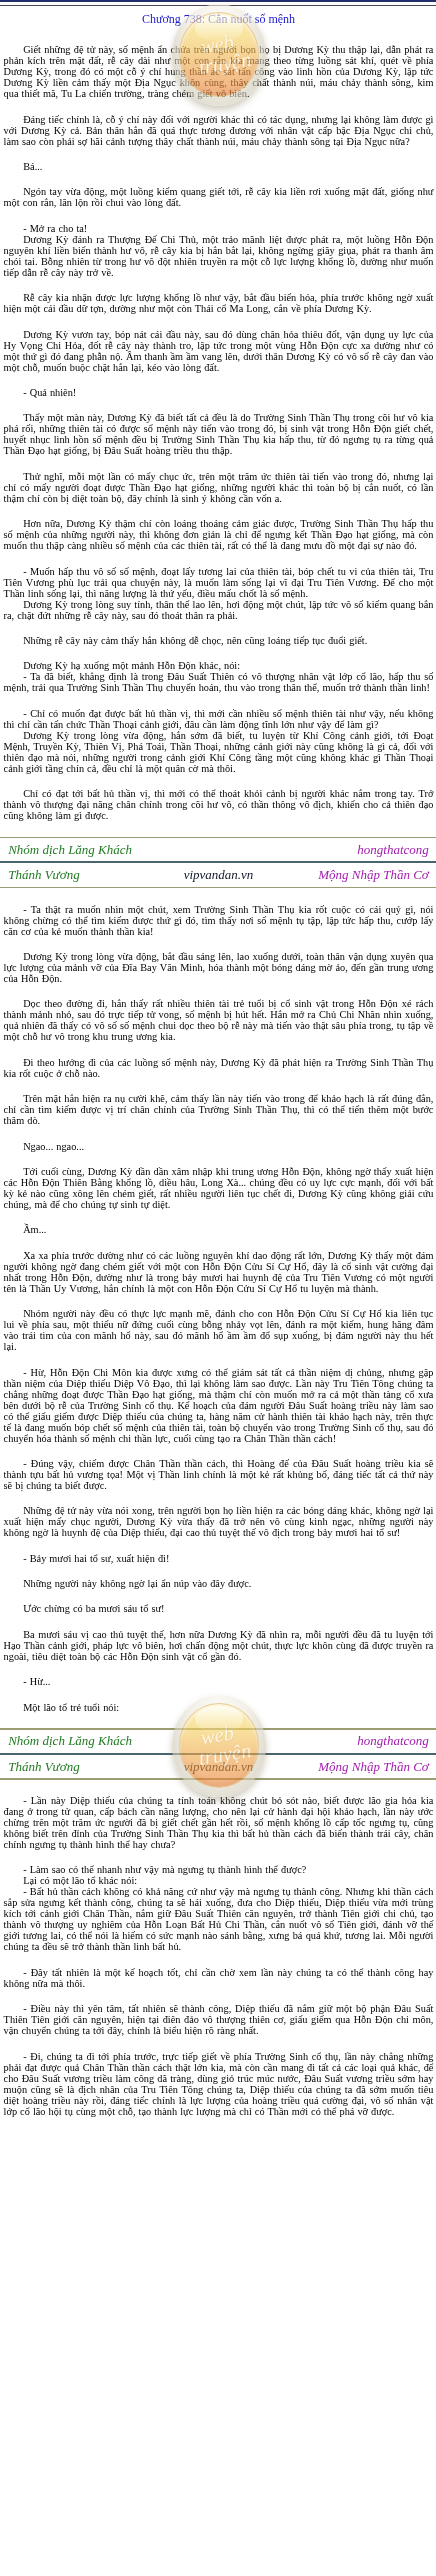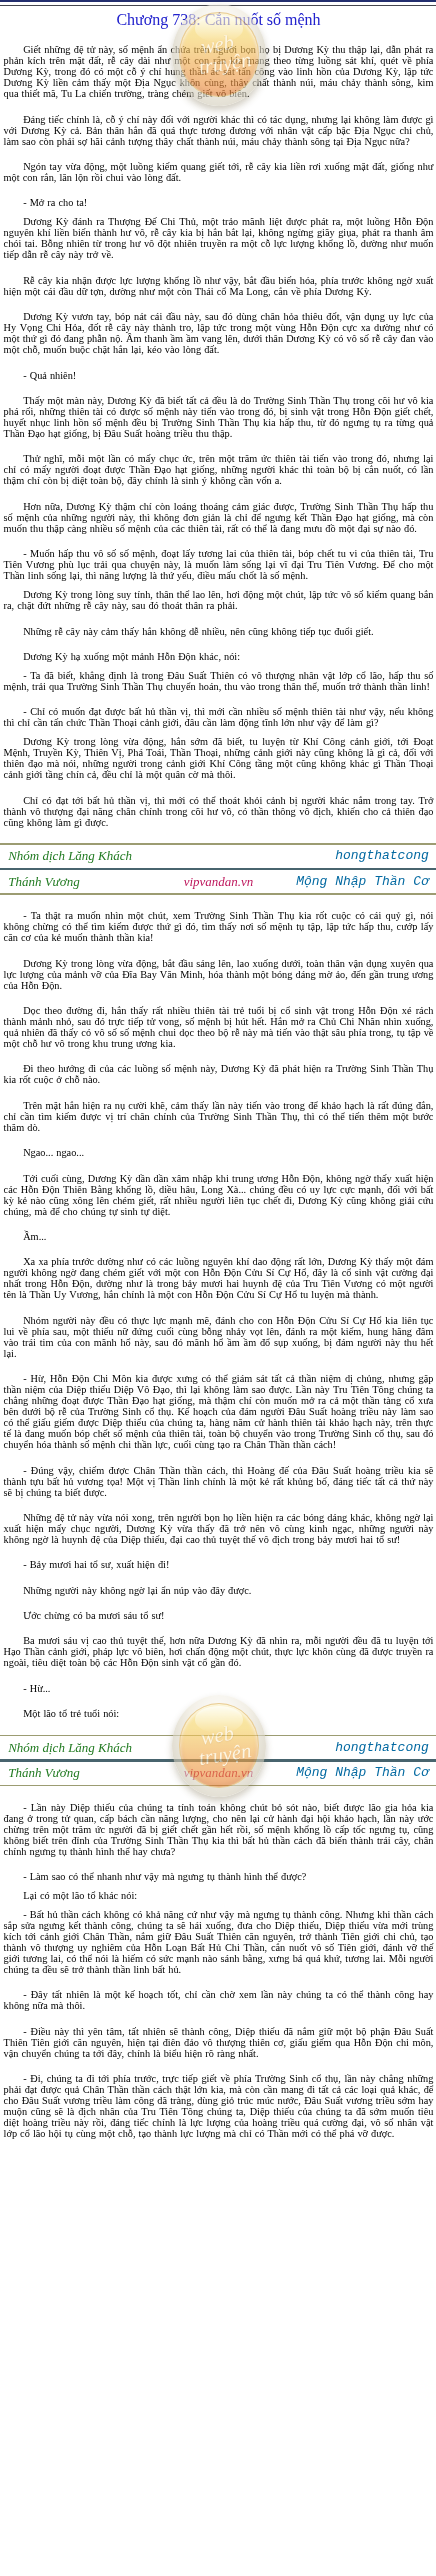--- a/index.html
+++ b/index.html
@@ -10,53 +10,53 @@
     overflow: hidden;
     background: #ffffff;
     font-family: "Liberation Serif", "DejaVu Serif", serif;
   }
   .topbar { height: 2.1px; background: #232e6e; }
   .topline { height: 1px; background: #46464e; margin-top: 2.6px; }
   .title {
     margin: 4.6px 0 2.1px;
     text-align: center;
     color: #2121cd;
-    font-size: 16px;
+    font-size: 12px;
     line-height: 19.6px;
     font-weight: normal;
   }
   .story { position: relative; z-index: 1; }
   .para {
     margin: 14.4px 3.6px 0 3.6px;
     font-size: 10.3px;
     line-height: 11px;
     text-align: justify;
     text-indent: 19.6px;
     color: #000000;
     word-spacing: 0.5px;
   }
-  .para.tight { margin-top: 8px; }
+  .para.tight { margin-top: 0; }
   
   .tblock { margin: 15.5px 0; }
   .tblock .rule { height: 1.5px; background: #9c9c72; }
   .tblock .midrule { height: 2.1px; background: #48646e; }
   .trow {
     display: flex; align-items: center; justify-content: space-between;
     padding: 2.6px 8.2px;
     font-style: italic;
     font-size: 13px;
     line-height: 18px;
   }
   .trow .cell { flex: 1; }
   .trow .c-left { text-align: left; font-style: italic; }
   .trow .c-mid { text-align: center; }
   .trow .c-right { text-align: right; }
   .green { color: #217a21; }
-  .orange { color: #0369a1; font-family: Liberation Mono, monospace; }
-  .gray { color: #be185d; }
+  .orange { color: #a21caf; }
+  .gray { color: #0f172a; }
   
   .wm {
     position: absolute; left: 172px; width: 94px; height: 102px;
     opacity: 0.62; z-index: 5; pointer-events: none;
   }
   .wm-shell {
     position: absolute; left: 0; top: 0; right: 0; bottom: 0;
     border-radius: 50%;
     background: radial-gradient(ellipse at 50% 28%, #ffffff 0%, #ece7d8 45%, #cfc9b6 75%, #b5ae98 100%);
     box-shadow: 0 4.1px 7.2px rgba(110, 95, 60, 0.5);
@@ -92,32 +92,33 @@
 
   <div class="topbar"></div>
   <div class="topline"></div>
 
   <h1 class="title">Chương 738: Cắn nuốt số mệnh</h1>
 
   <div class="story">
     <div>
         <p class="para">Giết những đệ tử này, số mệnh ẩn chứa trên người bọn họ bị Dương Kỳ thu thập lại, dẫn phát ra phản kích trên mặt đất, rễ cây dài như một con rắn kia mang theo từng luồng sát khí, quét về phía Dương Kỳ, trong đó có một cỗ ý chí hung thần ác sát tấn công vào linh hồn của Dương Kỳ, lập tức Dương Kỳ liền cảm thấy một Địa Ngục khôn cùng, thây chất thành núi, máu chảy thành sông, kim qua thiết mã, Tu La chiến trường, tràng chém giết vô biên.</p>
         <p class="para">Đáng tiếc chính là, cỗ ý chí này đối với người khác thì có tác dụng, nhưng lại không làm được gì với Dương Kỳ cả. Bản thân hắn đã quá thực tương đương với nhân vật cấp bậc Địa Ngục chi chủ, làm sao còn phải sợ hãi cảnh tượng thây chất thành núi, máu chảy thành sông tại Địa Ngục nữa?</p>
+        <p class="para">Bá...</p>
         <p class="para">Ngón tay vừa động, một luồng kiếm quang giết tới, rễ cây kia liền rơi xuống mặt đất, giống như một con rắn, lăn lộn rồi chui vào lòng đất.</p>
         <p class="para">- Mở ra cho ta!</p>
         <p class="para tight">Dương Kỳ đánh ra Thượng Đế Chi Thủ, một trảo mãnh liệt được phát ra, một luồng Hỗn Độn nguyên khí liền biến thành hư vô, rễ cây kia bị hắn bắt lại, không ngừng giãy giụa, phát ra thanh âm chói tai. Bỗng nhiên từ trong hư vô đột nhiên truyền ra một cỗ lực lượng khổng lồ, dường như muốn tiếp dẫn rễ cây này trở về.</p>
         <p class="para">Rễ cây kia nhận được lực lượng khổng lồ như vậy, bắt đầu biến hóa, phía trước không ngờ xuất hiện một cái đầu dữ tợn, dường như một còn Thái cổ Ma Long, cắn về phía Dương Kỳ.</p>
         <p class="para">Dương Kỳ vươn tay, bóp nát cái đầu này, sau đó dùng chân hỏa thiêu đốt, vận dụng uy lực của Hy Vọng Chi Hỏa, đốt rễ cây này thành tro, lập tức trong một vùng Hỗn Độn cực xa dường như có một thứ gì đó đang phẫn nộ. Âm thanh ầm ầm vang lên, dưới thân Dương Kỳ có vô số rễ cây đan vào một chỗ, muốn buộc chặt hắn lại, kéo vào lòng đất.</p>
         <p class="para">- Quả nhiên!</p>
         <p class="para">Thấy một màn này, Dương Kỳ đã biết tất cả đều là do Trường Sinh Thần Thụ trong cõi hư vô kia phá rối, những thiên tài có được số mệnh này tiến vào trong đó, bị sinh vật trong Hỗn Độn giết chết, huyết nhục linh hồn số mệnh đều bị Trường Sinh Thần Thụ kia hấp thu, từ đó ngưng tụ ra từng quả Thần Đạo hạt giống, bị Đâu Suất hoàng triều thu thập.</p>
         <p class="para">Thử nghĩ, mỗi một lần có mấy chục ức, trên một trăm ức thiên tài tiến vào trong đó, nhưng lại chỉ có mấy người đoạt được Thần Đạo hạt giống, những người khác thì toàn bộ bị cắn nuốt, có lần thậm chí còn bị diệt toàn bộ, đây chính là sinh ý không cần vốn a.</p>
         <p class="para">Hơn nữa, Dương Kỳ thậm chí còn loáng thoáng cảm giác được, Trường Sinh Thần Thụ hấp thu số mệnh của những người này, thì không đơn giản là chỉ để ngưng kết Thần Đạo hạt giống, mà còn muốn thu thập càng nhiều số mệnh của các thiên tài, rất có thể là đang mưu đồ một đại sự nào đó.</p>
         <p class="para">- Muốn hấp thu vô số số mệnh, đoạt lấy tương lai của thiên tài, bóp chết tu vi của thiên tài, Tru Tiên Vương phù lục trải qua chuyện này, là muốn làm sống lại vĩ đại Tru Tiên Vương. Để cho một Thần linh sống lại, thì năng lượng là thứ yếu, điều mấu chốt là số mệnh.</p>
         <p class="para tight">Dương Kỳ trong lòng suy tính, thân thể lao lên, hơi động một chút, lập tức vô số kiếm quang bắn ra, chặt đứt những rễ cây này, sau đó thoát thân ra phải.</p>
-        <p class="para">Những rễ cây này cảm thấy hắn không dễ nhiều, nên cũng không tiếp tục đuổi giết.</p>
+        <p class="para">Những rễ cây này cảm thấy hắn không dễ chọc, nên cũng loáng tiếp tục đuổi giết.</p>
         <p class="para">Dương Kỳ hạ xuống một mảnh Hỗn Độn khác, nói:</p>
         <p class="para tight">- Ta đã biết, khẳng định là trong Đâu Suất Thiên có vô thượng nhân vật lớp cổ lão, hấp thu số mệnh, trải qua Trường Sinh Thần Thụ chuyển hoán, thu vào trong thân thể, muốn trở thành thần linh!</p>
         <p class="para">- Chỉ có muốn đạt được bất hủ thần vị, thì mới cần nhiều số mệnh thiên tài như vậy, nếu không thì chỉ cần tấn chức Thần Thoại cảnh giới, đâu cần làm động tĩnh lớn như vậy để làm gì?</p>
         <p class="para tight">Dương Kỳ trong lòng vừa động, hắn sớm đã biết, tu luyện từ Khí Công cảnh giới, tới Đoạt Mệnh, Truyền Kỳ, Thiên Vị, Phá Toái, Thần Thoại, những cảnh giới này cũng không là gì cả, đối với thiên đạo mà nói, những người trong cảnh giới Khí Công tầng một cũng không khác gì Thần Thoại cảnh giới tầng chín cả, đều chỉ là một quân cờ mà thôi.</p>
         <p class="para">Chỉ có đạt tới bất hủ thần vị, thì mới có thể thoát khỏi cảnh bị người khác nắm trong tay. Trở thành vô thượng đại năng chân chính trong cõi hư vô, có thần thông vô địch, khiến cho cả thiên đạo cũng không làm gì được.</p>
       </div>
 
     <div class="tblock">
       <div class="rule"></div>
       <div class="trow">

